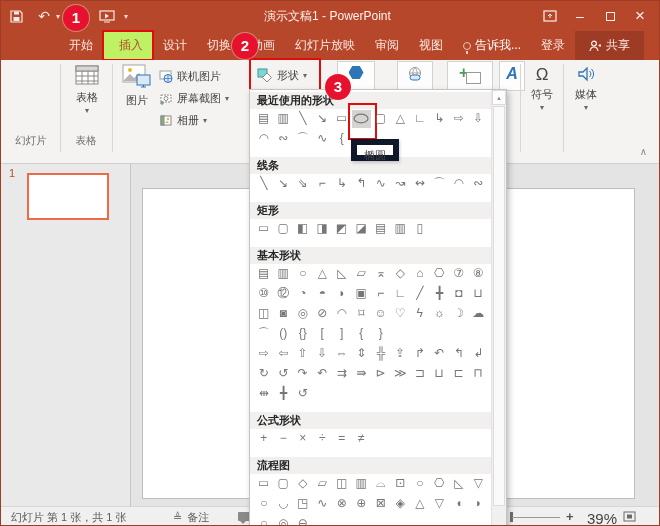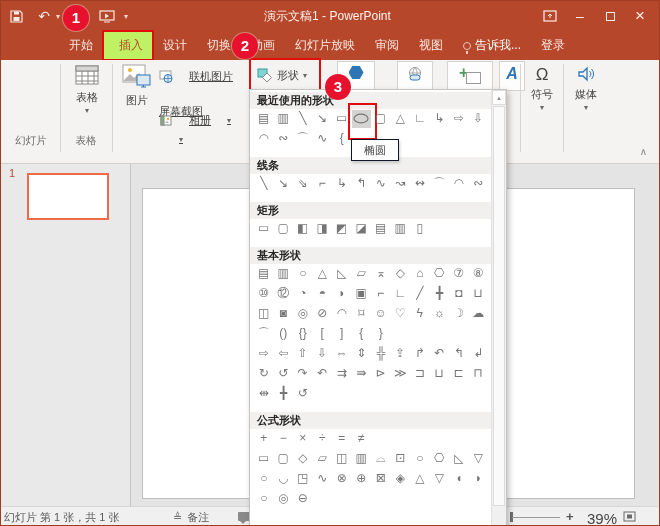--- a/index.html
+++ b/index.html
@@ -34,42 +34,42 @@
   .badge.b2{left:231px;top:32px;}
   .badge.b3{left:324px;top:73px;}
 
   
   .ribbon{position:absolute;left:0;top:59px;width:100%;height:104px;background:#f4f3f2;border-bottom:1px solid #d2d0ce;font-size:11px;color:#444;}
   .rdiv{position:absolute;top:4px;height:88px;width:1px;background:#d8d6d4;}
   .bigbtn{position:absolute;text-align:center;cursor:default;}
   .bigbtn .lbl{margin-top:2px;line-height:12px;}
   .caret{font-size:8px;color:#666;}
   .grplbl{position:absolute;top:74px;text-align:center;color:#6b6b6b;font-size:10.5px;}
-  .smallbtn{position:absolute;display:flex;align-items:center;gap:16px;height:20px;white-space:nowrap;text-decoration:underline;}
+  .smallbtn{position:absolute;display:flex;align-items:center;gap:4px;height:20px;white-space:nowrap;}
   .shapesbtn{position:absolute;left:252px;top:2px;width:64px;height:26px;display:flex;align-items:center;gap:4px;
              padding-left:4px;outline:2px solid #e10c0c;outline-offset:2px;background:#f4f3f2;}
   .framebtn{position:absolute;top:1px;border:1px solid #d4d2d0;background:#fdfdfd;display:flex;align-items:flex-start;justify-content:center;padding-top:4px;height:30px;}
   .hexagon{width:15px;height:13px;background:#2e75b6;clip-path:polygon(25% 0,75% 0,100% 50%,75% 100%,25% 100%,0 50%);}
   .greenplus{position:relative;width:22px;height:18px;}
   .greenplus .box{position:absolute;right:0;bottom:0;width:15px;height:12px;border:1px solid #9a9a9a;background:#fff;}
   .greenplus .pl{position:absolute;left:0;top:0;color:#4e9a5e;font-size:16px;font-weight:bold;line-height:14px;}
   .worda{color:#2e75b6;font-style:italic;font-size:16px;font-weight:bold;line-height:16px;}
   .collapse{position:absolute;right:12px;top:86px;color:#8a8a8a;font-size:10px;}
 
   
   .workarea{position:absolute;left:0;top:163px;width:100%;height:342px;background:#e4e4e4;}
   .leftpanel{position:absolute;left:0;top:0;width:130px;height:100%;background:#e9e9e9;border-right:1px solid #c6c6c6;}
   .thumbnum{position:absolute;left:8px;top:3px;color:#c0492c;font-size:11px;}
   .thumb{position:absolute;left:26px;top:9px;width:82px;height:47px;background:#fff;border:2px solid #ed6c47;}
   .canvas{position:absolute;left:141px;top:24px;width:493px;height:311px;background:#fff;border:1px solid #bdbdbd;}
 
   
   .statusbar{position:absolute;left:0;top:505px;width:100%;height:20px;background:#f0f0f0;border-top:1px solid #d6d6d6;
              color:#5a5a5a;font-size:11px;}
-  .sb-info{position:absolute;left:3px;top:3px;}
+  .sb-info{position:absolute;left:10px;top:3px;}
   .sb-notes{position:absolute;left:172px;top:3px;display:flex;gap:5px;align-items:center;}
   .sb-noteicon{color:#777;font-size:11px;}
   .comment{position:absolute;left:237px;top:5px;width:13px;height:9px;background:#8a8a8a;border-radius:1px;}
   .comment:after{content:"";position:absolute;left:2px;top:9px;border:3px solid transparent;border-top-color:#8a8a8a;}
   .slider{position:absolute;left:511px;top:10px;width:48px;height:1px;background:#9a9a9a;}
   .sliderthumb{position:absolute;left:509px;top:5px;width:3px;height:10px;background:#6f6f6f;}
   .zoomplus{position:absolute;left:565px;top:2px;color:#555;font-size:13px;font-weight:bold;}
   .zoomlvl{position:absolute;left:586px;top:3px;color:#444;font-size:15px;}
   .fiticon{position:absolute;left:622px;top:4px;}
 
@@ -79,21 +79,21 @@
   .sm-content{position:absolute;left:0;top:0;right:15px;bottom:0;overflow:hidden;}
   .sm-header{height:17px;background:#f1f0ef;color:#262626;font-weight:bold;font-size:11px;line-height:17px;padding-left:7px;margin-top:8px;}
   .sm-header:first-child{margin-top:2px;}
   .sm-row{display:flex;padding:1px 0 1px 4px;height:20px;}
   .sm-cell{width:19.5px;height:18px;text-align:center;font-size:12px;line-height:17px;color:#767676;position:relative;}
   .sm-cell.sel{background:#d6d4d2;}
   .sm-cell.sel:after{content:"";position:absolute;left:-4px;top:-7px;width:25px;height:33px;border:2px solid #e10c0c;}
   .scrollcol{position:absolute;right:0;top:0;width:15px;height:100%;background:#f0f0f0;border-left:1px solid #e2e2e2;}
   .scrollup{height:15px;border:1px solid #dcdcdc;background:#fdfdfd;text-align:center;font-size:6px;line-height:14px;color:#8a8a8a;}
   .scrollthumb{position:absolute;left:1px;top:16px;width:12px;height:400px;background:#fafafa;border:1px solid #dcdcdc;}
-  .tooltip{position:absolute;left:101px;top:49px;width:48px;height:22px;background:#fff;border:1px solid #0f172a;
+  .tooltip{position:absolute;left:101px;top:49px;width:48px;height:22px;background:#fff;border:6px solid #0f172a;
            box-shadow:1px 2px 3px rgba(0,0,0,.18);color:#444;font-size:11px;line-height:21px;text-align:center;z-index:60;}
 </style>
 </head>
 <body>
 
 <div class="window">
 
   <div class="titlebar">
     <div class="qat">
       <span class="ic">
@@ -138,20 +138,28 @@
     <span class="tab">切换</span>
     <span class="tab">动画</span>
     <span class="tab">幻灯片放映</span>
     <span class="tab">审阅</span>
     <span class="tab">视图</span>
     <span class="tab tellme">
         <span class="bulb"></span>
         <span>告诉我...</span>
       </span>
     <span class="tab">登录</span>
+    <span class="tab share">
+      <svg width="12" height="12" viewBox="0 0 12 12">
+          <circle cx="5" cy="3.5" r="2.4" fill="none" stroke="#fceee9" stroke-width="1.2"></circle>
+          <path d="M1 11c.5-2.6 2-4 4-4s3.5 1.4 4 4" fill="none" stroke="#fceee9" stroke-width="1.2"></path>
+          <path d="M9.5 5.5h3M11 4v3" stroke="#fceee9"></path>
+        </svg>
+      <span>共享</span>
+    </span>
   </div>
 
   <div class="ribbon">
 
     <div class="grplbl" style="left:4px;width:52px;">幻灯片</div>
     <div class="rdiv" style="left:59px;"></div>
 
     <div class="bigbtn" style="left:64px;top:3px;width:44px;">
       <svg width="26" height="24" viewBox="0 0 26 24">
           <rect x="2" y="3" width="22" height="18" fill="#fff" stroke="#8a8886"></rect>
@@ -175,21 +183,21 @@
       <div class="lbl">图片</div>
     </div>
     <div class="smallbtn" style="left:158px;top:6px;">
       <svg width="14" height="13" viewBox="0 0 14 13">
           <rect x="1" y="1" width="11" height="8" fill="#fff" stroke="#a0a0a0"></rect>
           <circle cx="9" cy="8.5" r="4" fill="#dbe9f7" stroke="#2e75b6"></circle>
           <path d="M5 8.5h8M9 4.5v8" stroke="#2e75b6" stroke-width=".7"></path>
         </svg>
       <span>联机图片</span>
     </div>
-    <div class="smallbtn" style="left:158px;top:28px;flex-direction:column;">
+    <div class="smallbtn" style="left:158px;top:28px;">
       <svg width="14" height="13" viewBox="0 0 14 13">
           <rect x="2" y="3" width="10" height="7" fill="#fff" stroke="#8a8886" stroke-dasharray="2 1"></rect>
           <circle cx="7" cy="6.5" r="2" fill="none" stroke="#8a8886"></circle>
           <path d="M1 11h4M3 9v4" stroke="#5a8a5a"></path>
         </svg>
       <span>屏幕截图</span>
       <span class="caret">▾</span>
     </div>
     <div class="smallbtn" style="left:158px;top:50px;">
       <svg width="14" height="13" viewBox="0 0 14 13">
@@ -419,20 +427,21 @@
         </div>
         <div class="sm-header">公式形状</div>
         <div class="sm-row">
           <span class="sm-cell">+</span>
           <span class="sm-cell">−</span>
           <span class="sm-cell">×</span>
           <span class="sm-cell">÷</span>
           <span class="sm-cell">=</span>
           <span class="sm-cell">≠</span>
         </div>
+        <div class="sm-header">流程图</div>
         <div class="sm-row">
           <span class="sm-cell">▭</span>
           <span class="sm-cell">▢</span>
           <span class="sm-cell">◇</span>
           <span class="sm-cell">▱</span>
           <span class="sm-cell">◫</span>
           <span class="sm-cell">▥</span>
           <span class="sm-cell">⌓</span>
           <span class="sm-cell">⊡</span>
           <span class="sm-cell">○</span>

